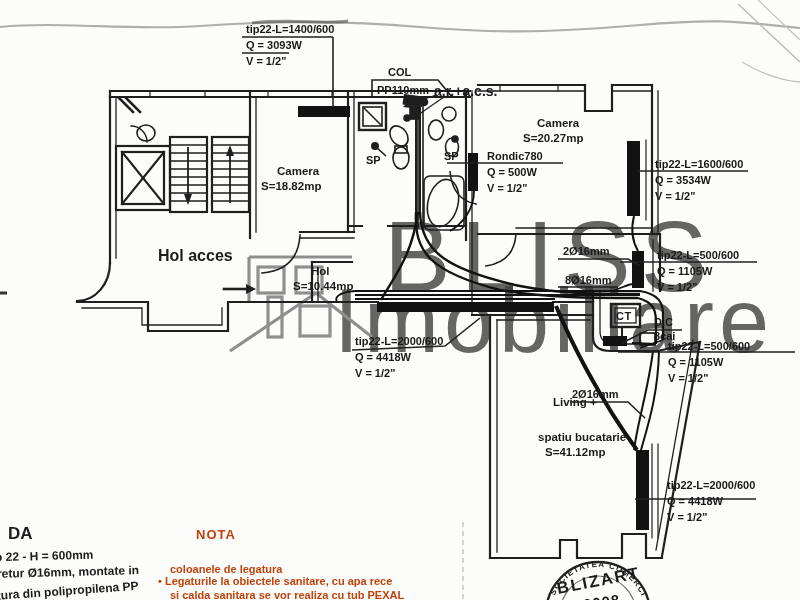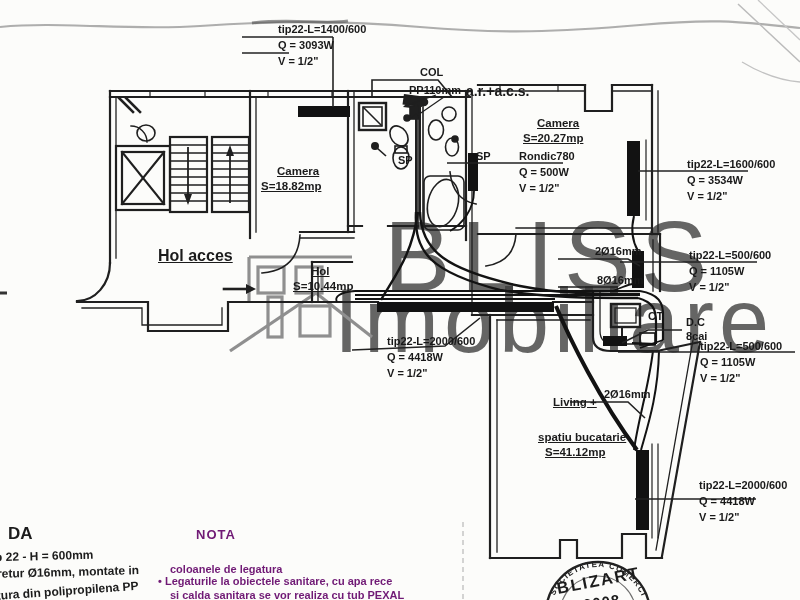--- a/index.html
+++ b/index.html
@@ -7,25 +7,25 @@
         font-family:"Liberation Sans",sans-serif;}
   #page *{box-sizing:border-box;}
   .layer{position:absolute;left:0;top:0;width:800px;height:600px;}
   
   .wm{position:absolute;color:rgba(58,58,58,0.78);font-family:"Liberation Sans",sans-serif;
       white-space:nowrap;line-height:1;pointer-events:none;}
   #wm-brand{left:384px;top:206px;font-size:100px;letter-spacing:10px;font-weight:400;}
   #wm-brand2{left:334px;top:276px;font-size:90px;letter-spacing:5px;font-weight:400;}
   
   .lbl{position:absolute;font-weight:bold;font-size:11px;line-height:16px;color:#191919;
-       white-space:nowrap;margin-left:32px;}
+       white-space:nowrap;}
   .lbl span{display:block;}
-  .room{position:absolute;font-weight:bold;font-size:11.5px;color:#1b1b1b;white-space:nowrap;text-decoration:underline;}
+  .room{position:absolute;font-weight:bold;font-size:11.5px;color:#1b1b1b;white-space:nowrap;}
   .small{font-size:14px;}
-  .nota-line{position:absolute;font-weight:bold;font-size:11px;color:#701a75;white-space:nowrap;}
+  .nota-line{position:absolute;font-weight:bold;font-size:11px;color:#c2410c;white-space:nowrap;}
   .legend-line{position:absolute;font-weight:bold;font-size:12px;color:#1c1c1c;white-space:nowrap;}
   svg text{font-family:"Liberation Sans",sans-serif;}
 </style>
 </head>
 <body>
 
 <div id="page">
 
   <div class="layer">
     <div id="wm-brand" class="wm">BLISS</div>

